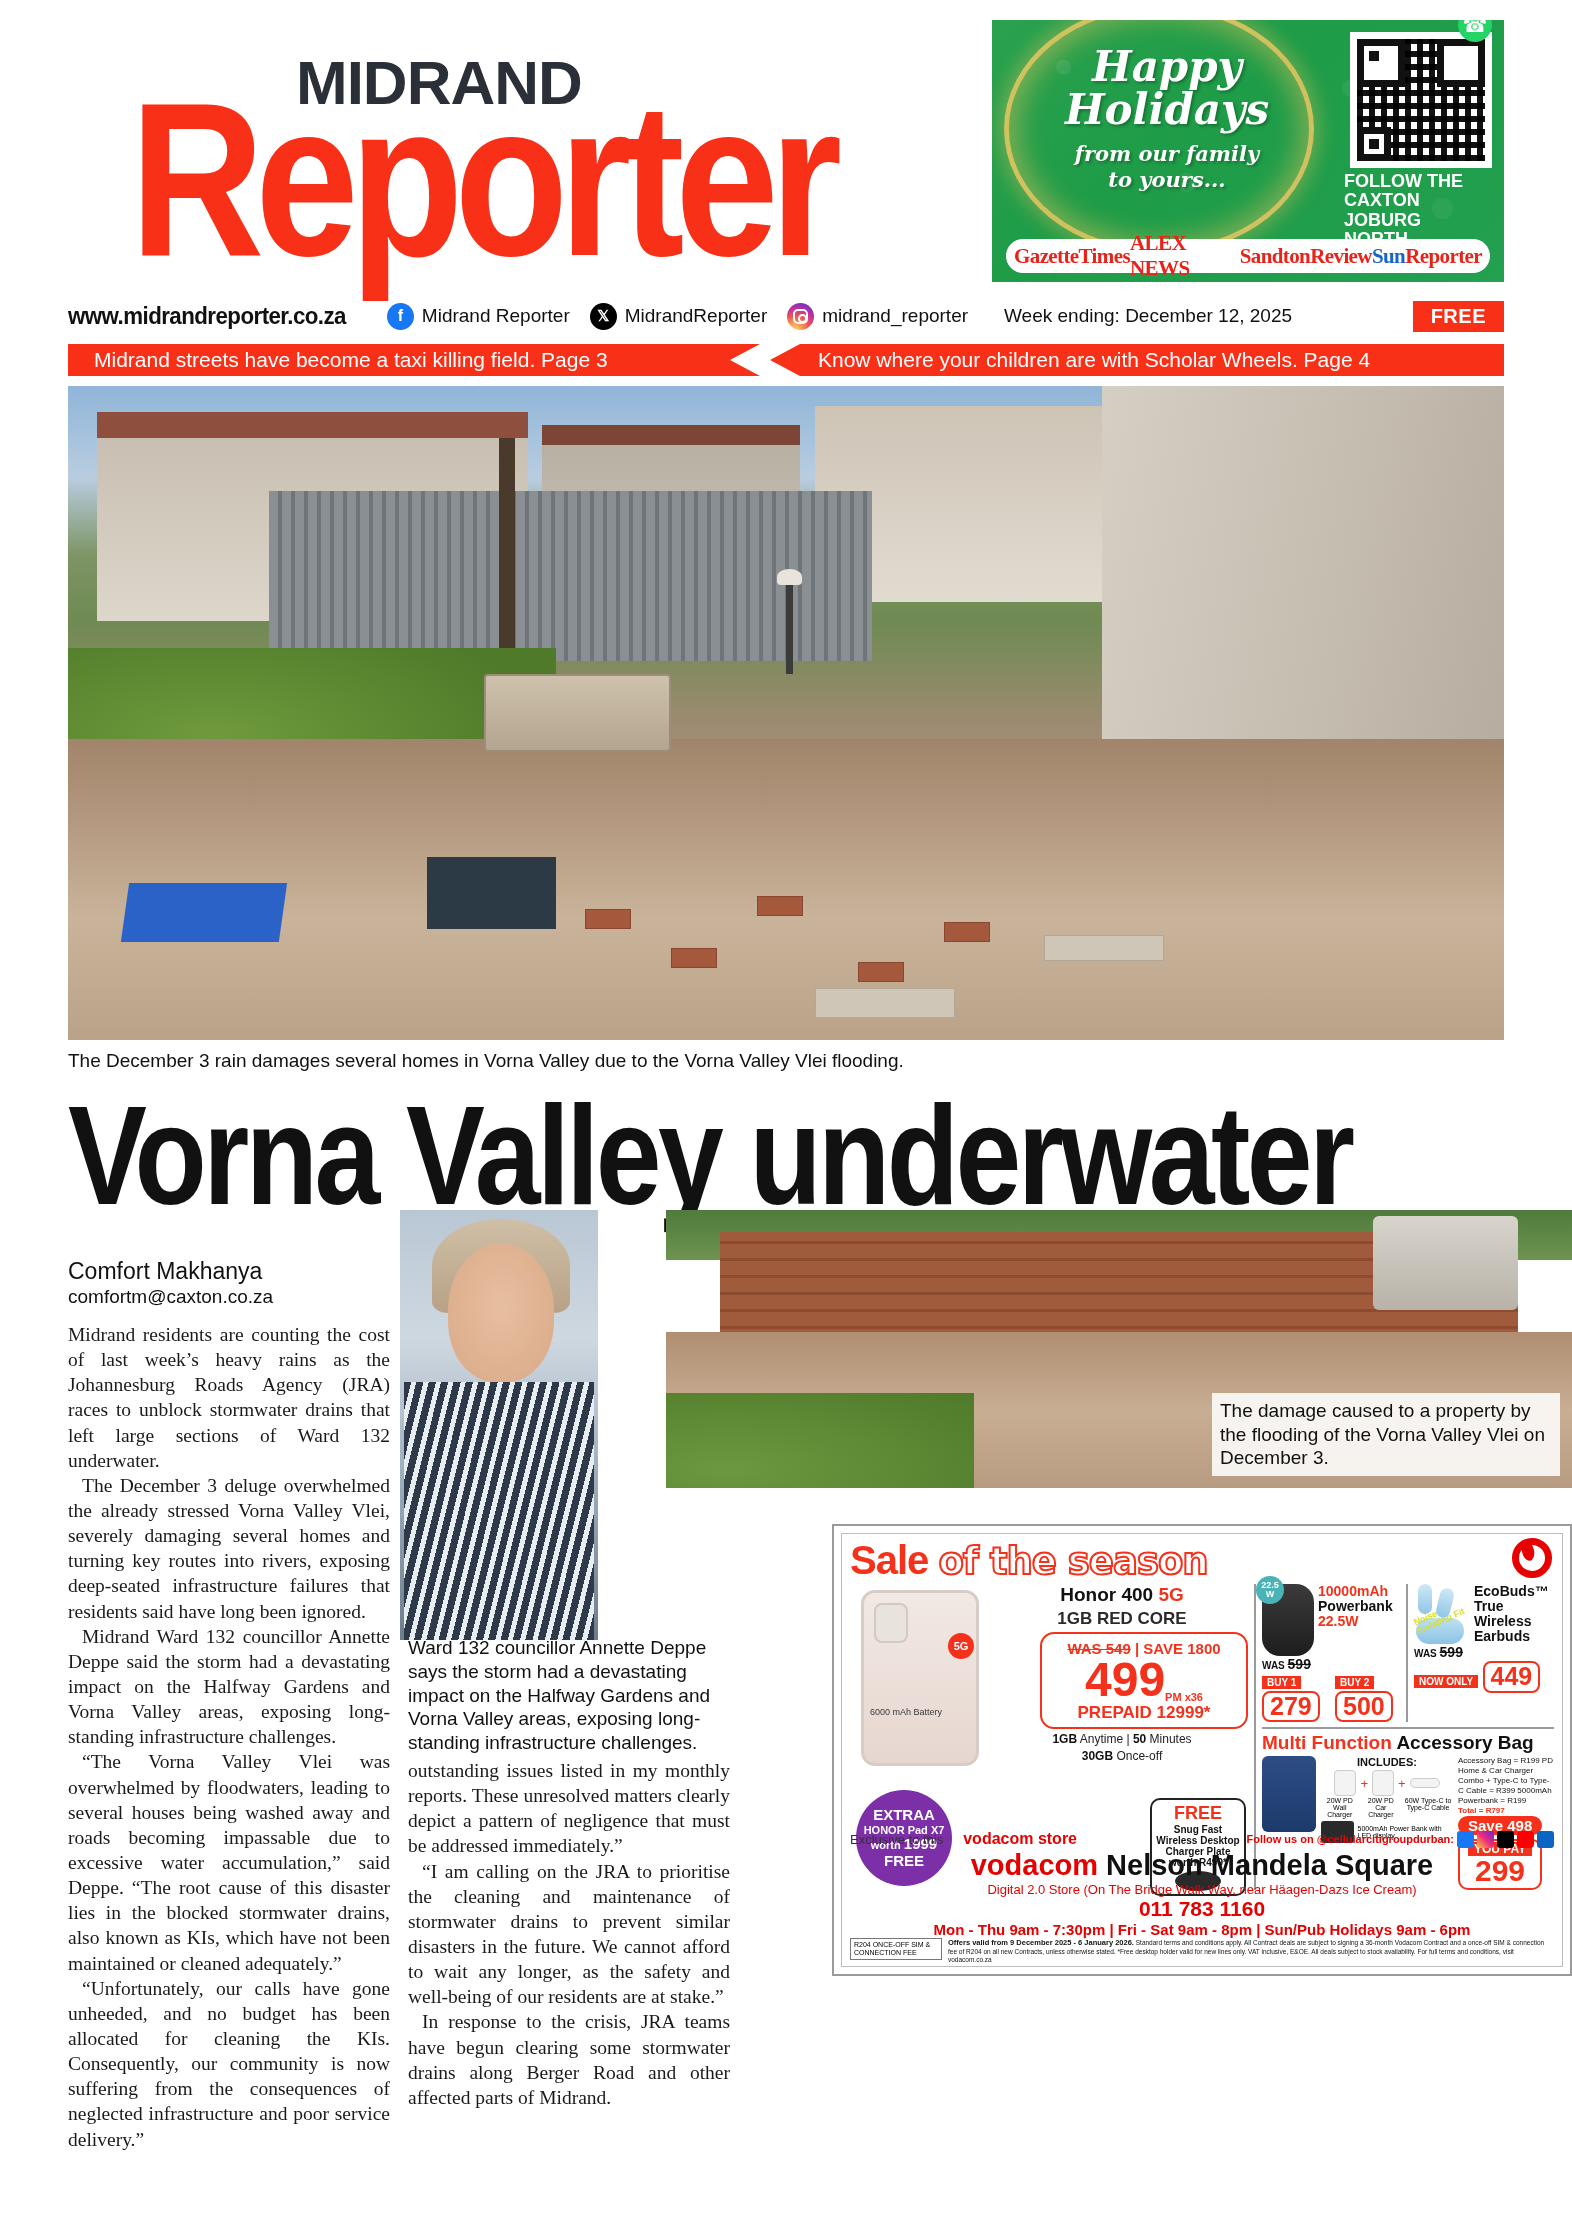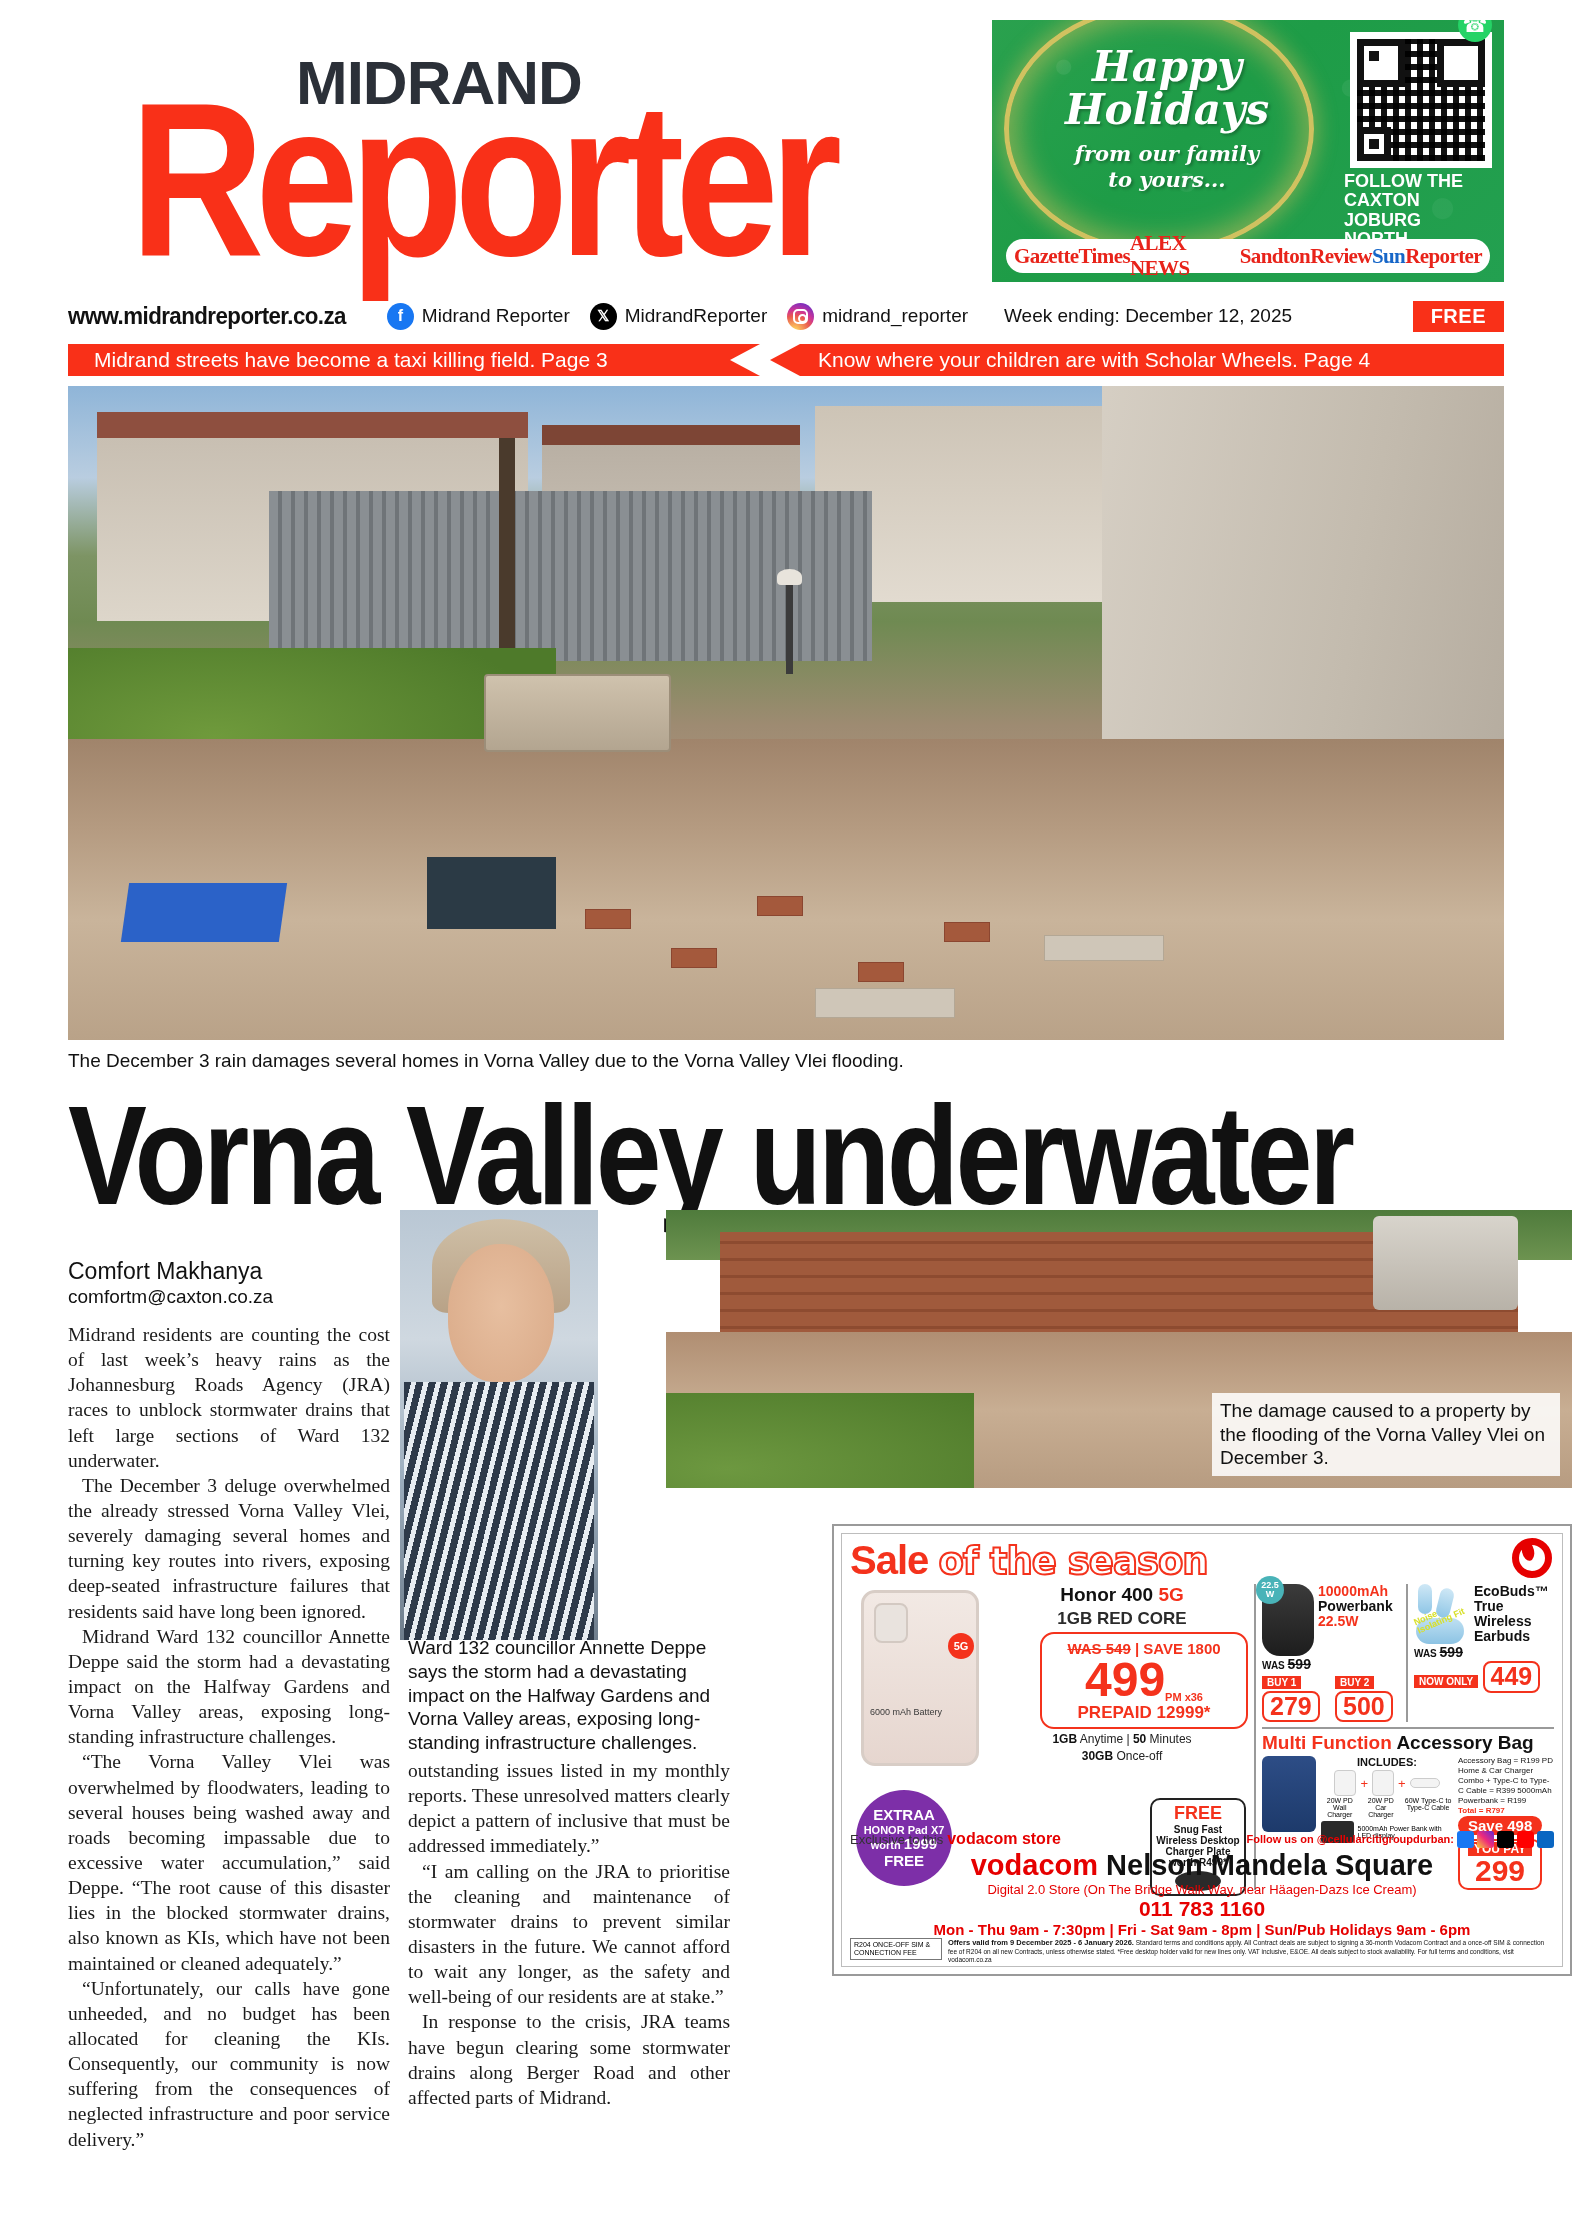--- a/index.html
+++ b/index.html
@@ -379,21 +379,21 @@
   .chg { width:22px; height:26px; background:#f3f3f3; border:1px solid #ccc; border-radius:4px; }
   .mf-list { font-size:8px; line-height:1.25; color:#111; }
   .save-chip { background:#f4321c; color:#fff; font-weight:bold; font-size:15px; border-radius:14px; padding:1px 10px; display:inline-block; }
   .youpay { border:2px solid #f4321c; border-radius:10px; text-align:center; padding:1px 8px 2px; display:inline-block; }
   .youpay .lbl { background:#f4321c; color:#fff; font-size:12px; font-weight:bold; padding:0 6px; display:block; }
   .youpay .n { font-weight:bold; font-size:30px; color:#f4321c; line-height:1; }
 
   .va-foot { position:absolute; left:8px; right:8px; bottom:28px; }
   .vf-line1 { display:flex; align-items:center; font-size:13px; }
   .vf-excl { color:#333; }
-  .vf-store { color:#e60000; font-weight:bold; font-size:16px; margin-left:4px; }
+  .vf-store { color:#e60000; font-weight:bold; font-size:16px; margin-left:20px; }
   .vf-follow { margin-left:auto; color:#e60000; font-weight:bold; font-size:11px; display:flex; align-items:center; gap:3px; }
   .sm { width:17px; height:17px; border-radius:3px; display:inline-block; }
   .sm-fb{background:#1877f2;} .sm-ig{background:linear-gradient(45deg,#f9ce34,#ee2a7b,#6228d7);} .sm-x{background:#000;} .sm-yt{background:#ff0000; border-radius:4px;} .sm-li{background:#0a66c2;}
   .vf-name { text-align:center; font-weight:bold; font-size:29px; color:#111; margin-top:1px; }
   .vf-name .voda { color:#e60000; }
   .vf-sub { text-align:center; font-size:13px; color:#e60000; }
   .vf-tel { text-align:center; font-weight:bold; font-size:21px; color:#e60000; }
   .vf-hours { text-align:center; font-weight:bold; font-size:15px; color:#e60000; }
   .va-fine { position:absolute; left:8px; right:8px; bottom:2px; display:flex; gap:6px; align-items:flex-start; }
   .fine-code { border:1px solid #777; font-size:7px; padding:2px 3px; line-height:1.15; width:92px; }
@@ -513,21 +513,21 @@
 
     <div class="deppe-photo">
       <div class="dp-body"></div>
       <div class="dp-hair"></div>
       <div class="dp-face"></div>
     </div>
     <div class="caption-deppe">Ward 132 councillor Annette Deppe says the storm had a devastating impact on the Halfway Gardens and Vorna Valley areas, exposing long-standing infrastructure challenges.</div>
 
     <div class="col col2" style="top:500px">
       <div class="body-txt">
-        <p class="first">outstanding issues listed in my monthly reports. These unresolved matters clearly depict a pattern of inclusive that must be addressed immediately.”</p>
+        <p class="first">outstanding issues listed in my monthly reports. These unresolved matters clearly depict a pattern of negligence that must be addressed immediately.”</p>
         <p>“I am calling on the JRA to prioritise the cleaning and maintenance of stormwater drains to prevent similar disasters in the future. We cannot afford to wait any longer, as the safety and well-being of our residents are at stake.”</p>
         <p>In response to the crisis, JRA teams have begun clearing some stormwater drains along Berger Road and other affected parts of Midrand.</p>
       </div>
     </div>
 
     <div class="inset-photo">
       <div class="ip-sky"></div>
       <div class="ip-wall"></div>
       <div class="ip-tank"></div>
       <div class="ip-rubble"></div>

